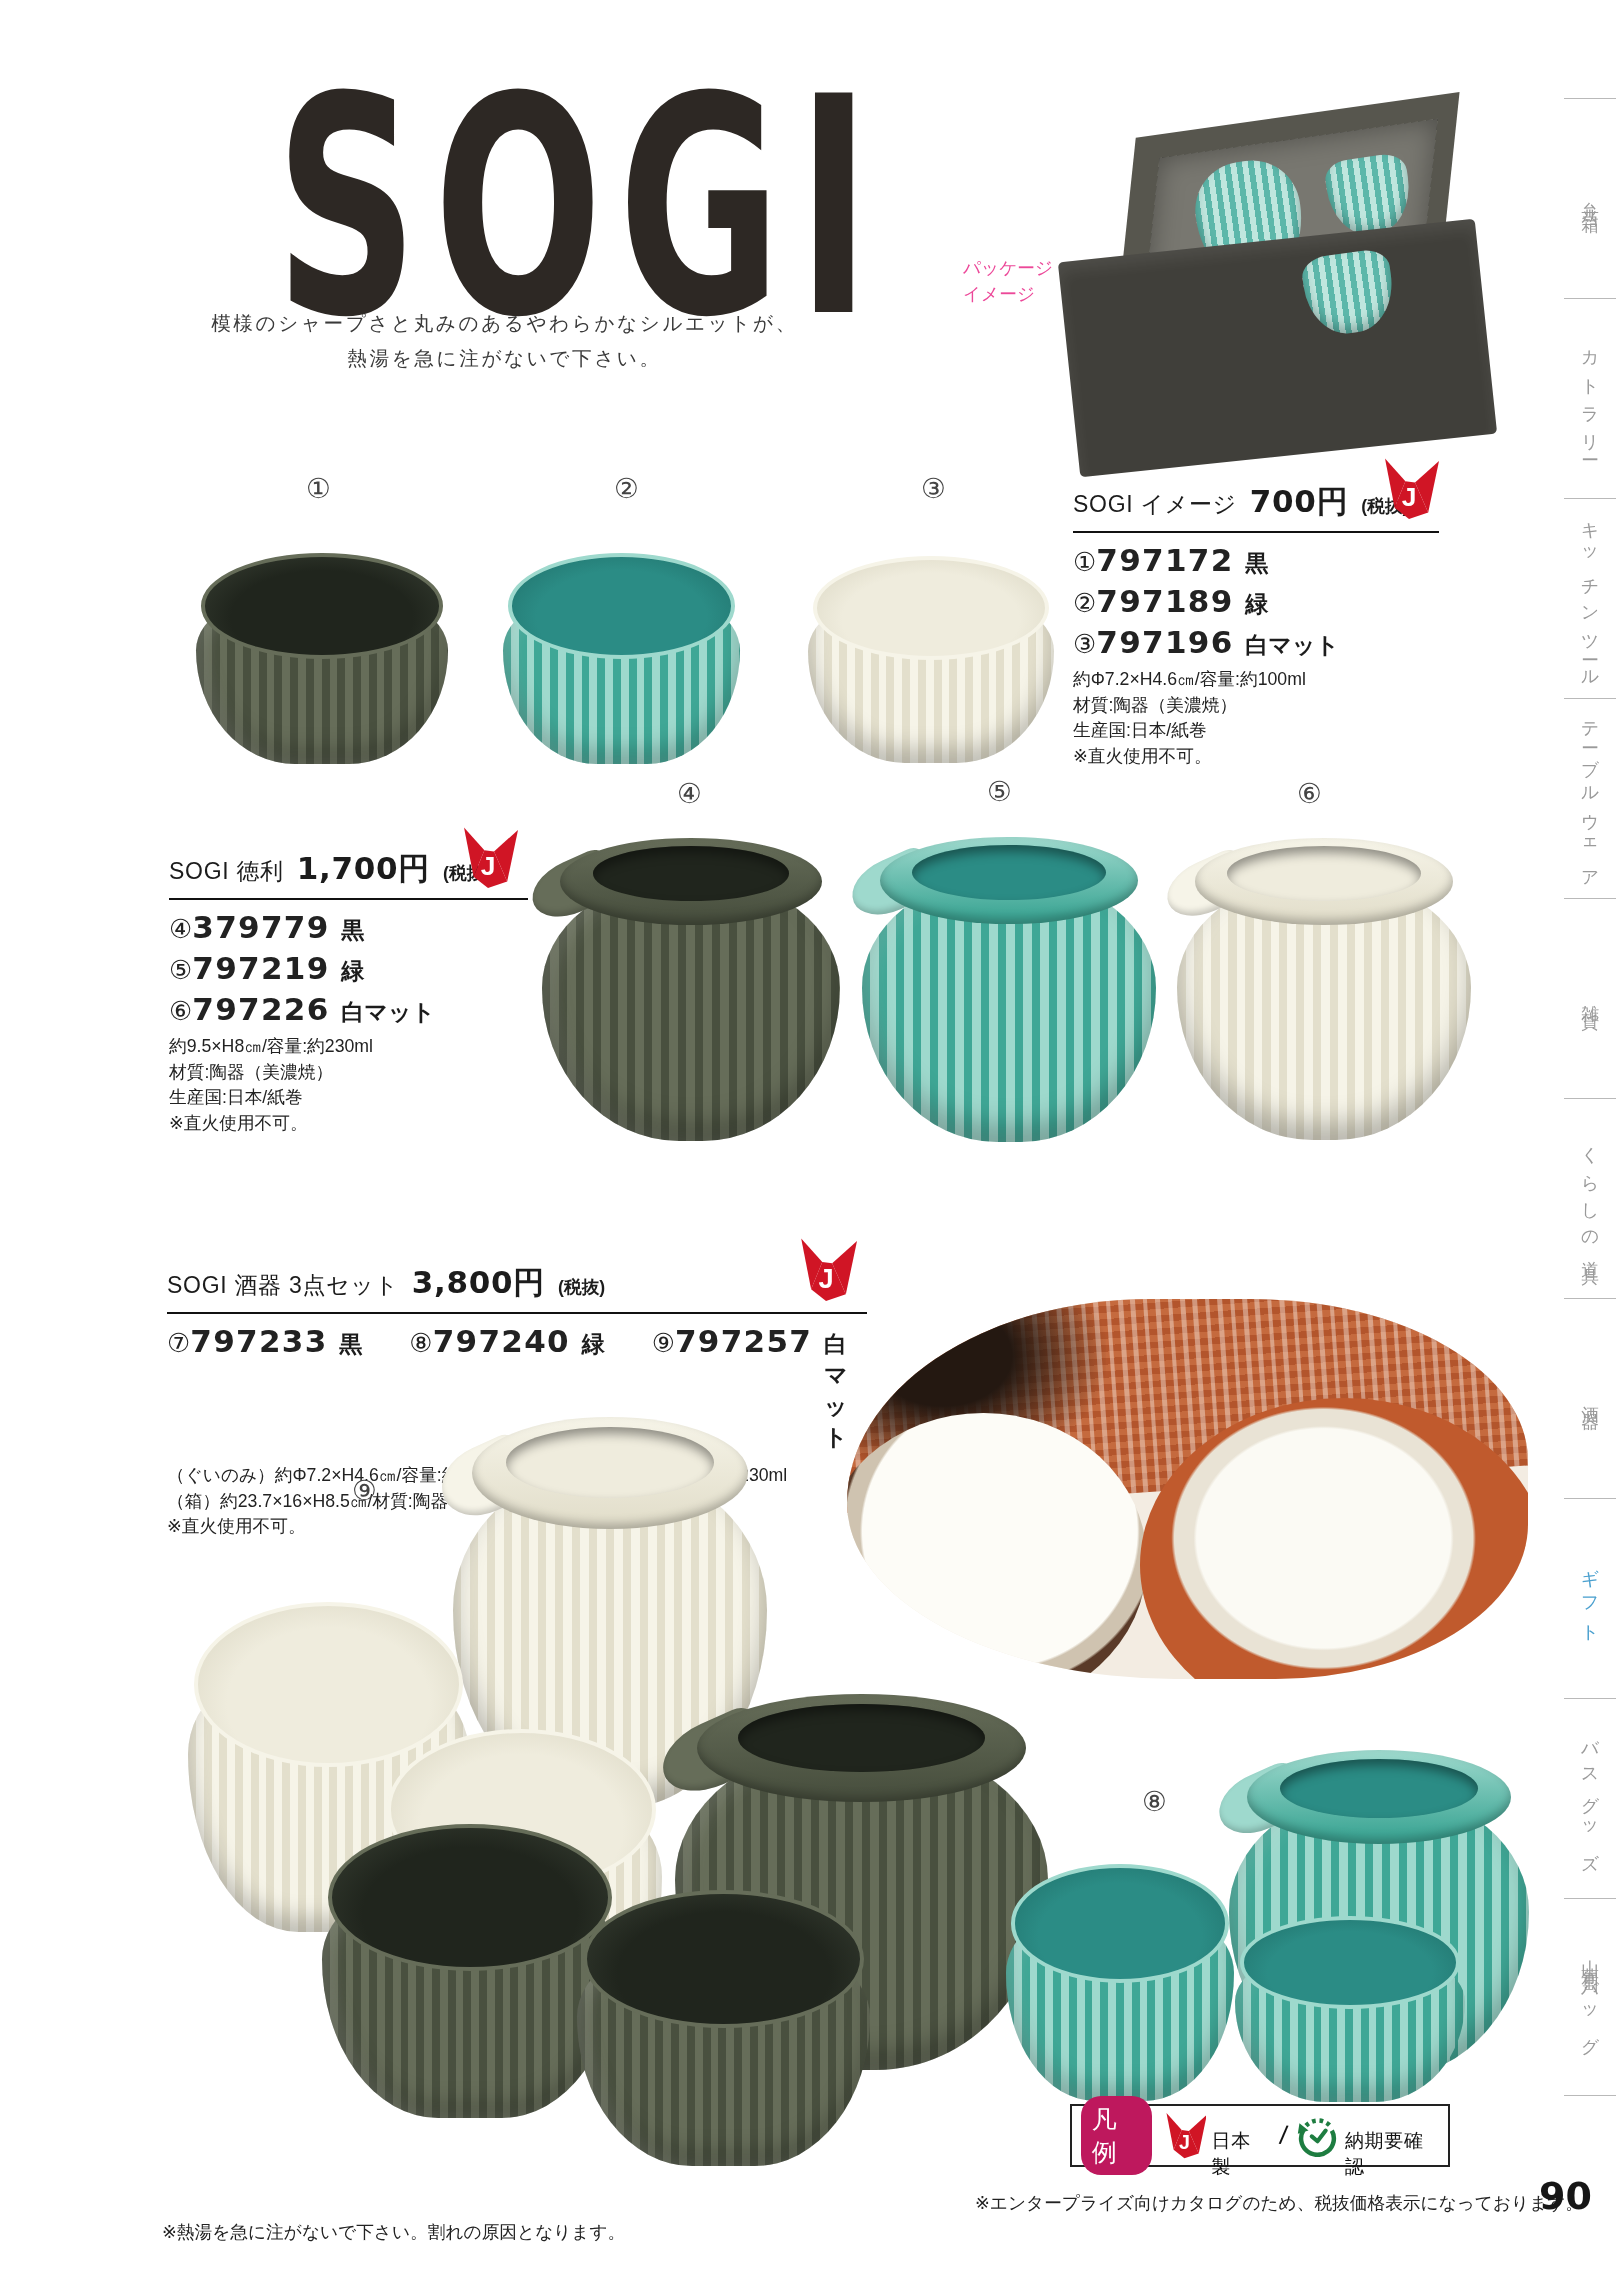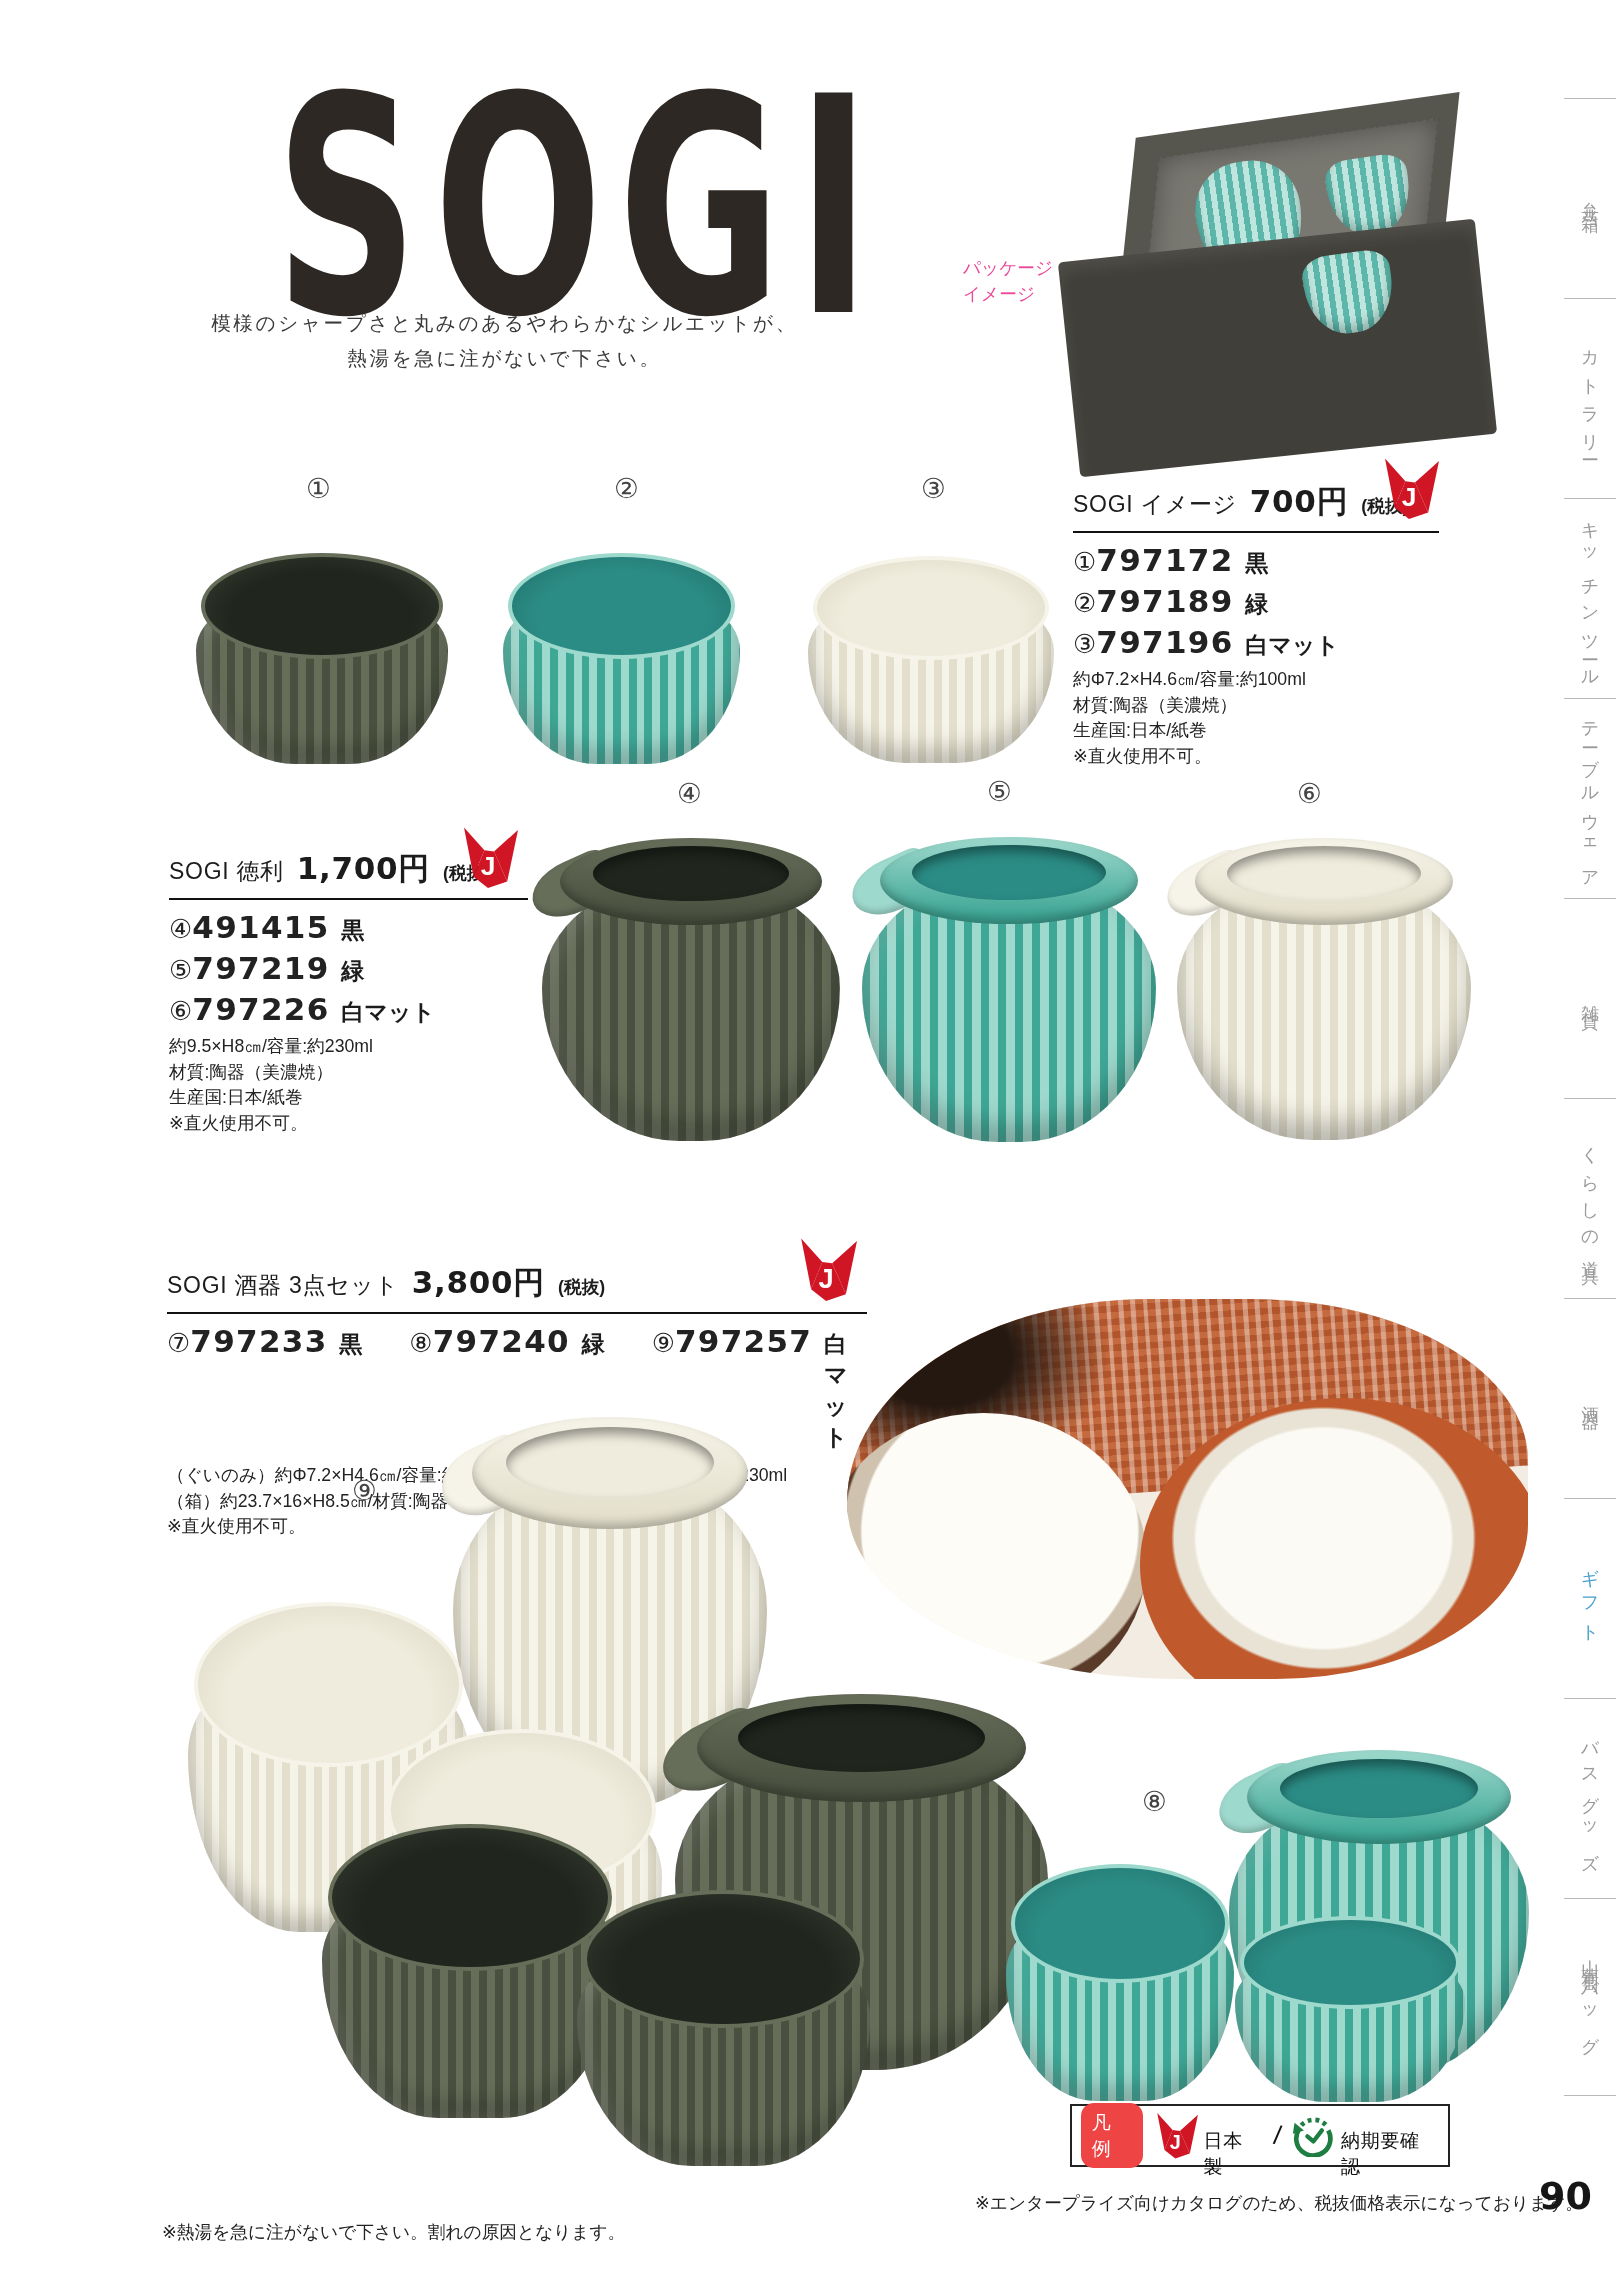--- a/index.html
+++ b/index.html
@@ -83,22 +83,22 @@
   .ph-dark{position:absolute;left:-10%;top:-16%;width:48%;height:62%;
     background:radial-gradient(ellipse,#241811 30%,rgba(36,24,17,0) 72%);}
   .ph-cup-left{position:absolute;left:-4%;top:30%;width:48%;height:78%;border-radius:50%;
     background:radial-gradient(ellipse at 55% 40%,#fdfcf7 0 54%,#cfc3b0 55% 61%,#5a3a28 62%);}
   .ph-spoon{position:absolute;right:-3%;top:26%;width:60%;height:88%;border-radius:50%;
     background:radial-gradient(ellipse at 45% 42%,#fbfaf4 0 40%,#e9e3d5 41% 47%,#c05a2d 48% 74%,#97876d 75%);}
 
   
   .legend{position:absolute;left:1070px;top:2104px;width:380px;height:63px;border:2px solid #222;
     box-sizing:border-box;display:flex;align-items:center;padding:0 9.2px;background:#fff;}
-  .legend-badge{background:#ef4444;color:#fff;font-size:19px;letter-spacing:1.3px;
-    border-radius:13px;padding:6.5px 10.5px;}
+  .legend-badge{background:#be185d;color:#fff;font-size:25px;letter-spacing:1.3px;
+    border-radius:20px;padding:6.5px 10.5px;}
   .legend-text{font-size:19px;color:#111;letter-spacing:0.7px;margin-top:36px;}
   .legend-sep{font-size:26px;color:#111;margin:0 10.5px 0 11.8px;transform:rotate(8deg);}
   .legend .crane-inline{position:relative;width:47px;height:47px;margin:0 5.2px 0 9.2px;}
   .clock-icon{width:43px;height:43px;margin-right:6.5px;}
 
   
   .footnote{position:absolute;font-size:17.7px;color:#222;letter-spacing:0;}
   .page-number{position:absolute;left:1539px;top:2174px;font-size:38px;font-weight:bold;color:#161616;
     font-family:"DejaVu Sans",sans-serif;}
 
@@ -192,21 +192,21 @@
 
   <div class="pblock" style="left:169px;top:848px;width:359px;">
     <div class="pheader">
       <span class="p-name">SOGI 徳利</span>
       <span class="p-price">1,700円</span>
       <span class="p-tax">(税抜)</span>
     </div>
     <div class="items">
       <div class="item-line">
         <span class="item-no">④</span>
-        <span class="item-code">491415</span>
+        <span class="item-code">379779</span>
         <span class="item-color">黒</span>
       </div>
       <div class="item-line">
         <span class="item-no">⑤</span>
         <span class="item-code">797219</span>
         <span class="item-color">緑</span>
       </div>
       <div class="item-line">
         <span class="item-no">⑥</span>
         <span class="item-code">797226</span>

